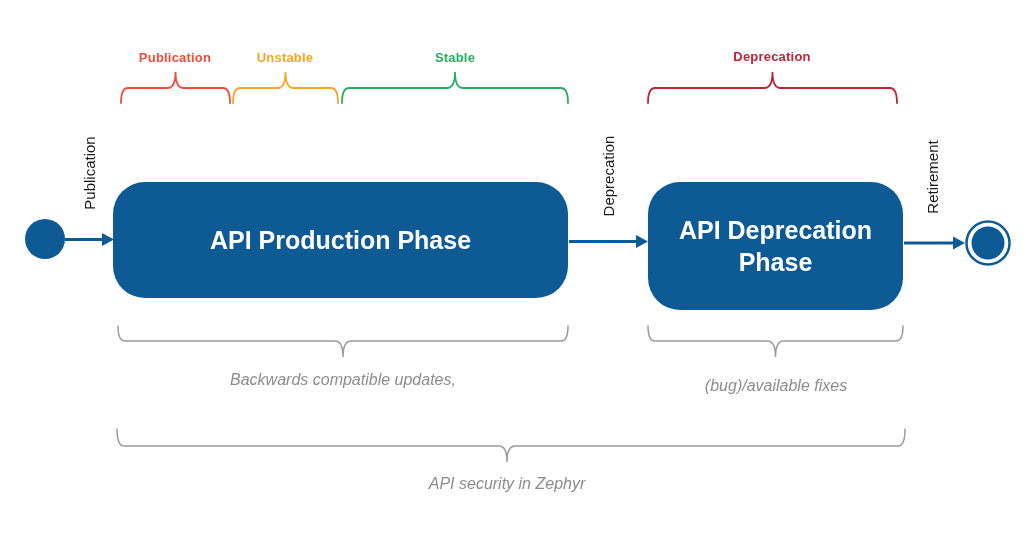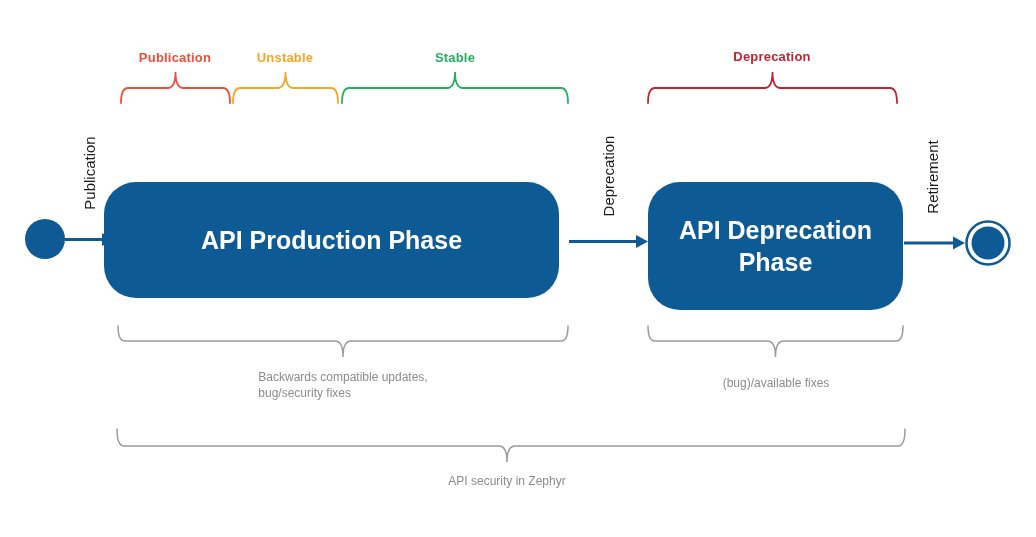--- a/index.html
+++ b/index.html
@@ -40,22 +40,22 @@
   .phase-box {
     position:absolute; display:flex; align-items:center; justify-content:center;
     background:var(--blue); color:#ffffff; text-align:center;
     font-size:25px; font-weight:600; line-height:1.3;
     border-radius:32px;
   }
   .phase-box .inner { max-width:232px; }
 
   .note {
     position:absolute; transform:translateX(-50%);
-    text-align:left; color:var(--gray_text);
-    font-size:12px; line-height:1.35; white-space:nowrap;
+    text-align:center; color:var(--gray_text);
+    font-size:16px; line-height:1.35; white-space:nowrap;font-style:italic;
   }
 </style>
 </head>
 <body>
 
 <svg class="layer" viewBox="0 0 1036 537">
 
   <path class="brace experimental" d="M121,103 Q121,88 128,88 L167.5,88 Q175.5,88 175.5,72 Q175.5,88 183.5,88 L223,88 Q230,88 230,103"></path>
   <path class="brace unstable" d="M233,103 Q233,88 240,88 L277.5,88 Q285.5,88 285.5,72 Q285.5,88 293.5,88 L331,88 Q338,88 338,103"></path>
   <path class="brace stable" d="M342,103 Q342,88 349,88 L447,88 Q455,88 455,72 Q455,88 463,88 L561,88 Q568,88 568,103"></path>
@@ -81,25 +81,24 @@
 
 <div class="stage-label experimental" style="left:175px; top:50px;">Publication</div>
 <div class="stage-label unstable" style="left:285px; top:50px;">Unstable</div>
 <div class="stage-label stable" style="left:455px; top:50px;">Stable</div>
 <div class="stage-label deprecated" style="left:772px; top:49px;">Deprecation</div>
 
 <div class="vlabel" style="left:89px; top:173px;">Publication</div>
 <div class="vlabel" style="left:608px; top:176px;">Deprecation</div>
 <div class="vlabel" style="left:932px; top:177px;">Retirement</div>
 
-<div class="phase-box" style="left:104px; top:182px; width:455px; height:116px;">
+<div class="phase-box" style="left:113px; top:182px; width:455px; height:116px;">
   <span>API Production Phase</span>
 </div>
 <div class="phase-box" style="left:648px; top:182px; width:255px; height:128px;">
   <span class="inner">API Deprecation Phase</span>
 </div>
 
 <div class="note" style="left:343px; top:369px;">
   <div>Backwards compatible updates,</div>
-  <div>bug/security fixes</div>
 </div>
 <div class="note" style="left:776px; top:375px;">(bug)/available fixes</div>
 <div class="note" style="left:507px; top:473px;">API security in Zephyr</div>
 
 </body></html>

